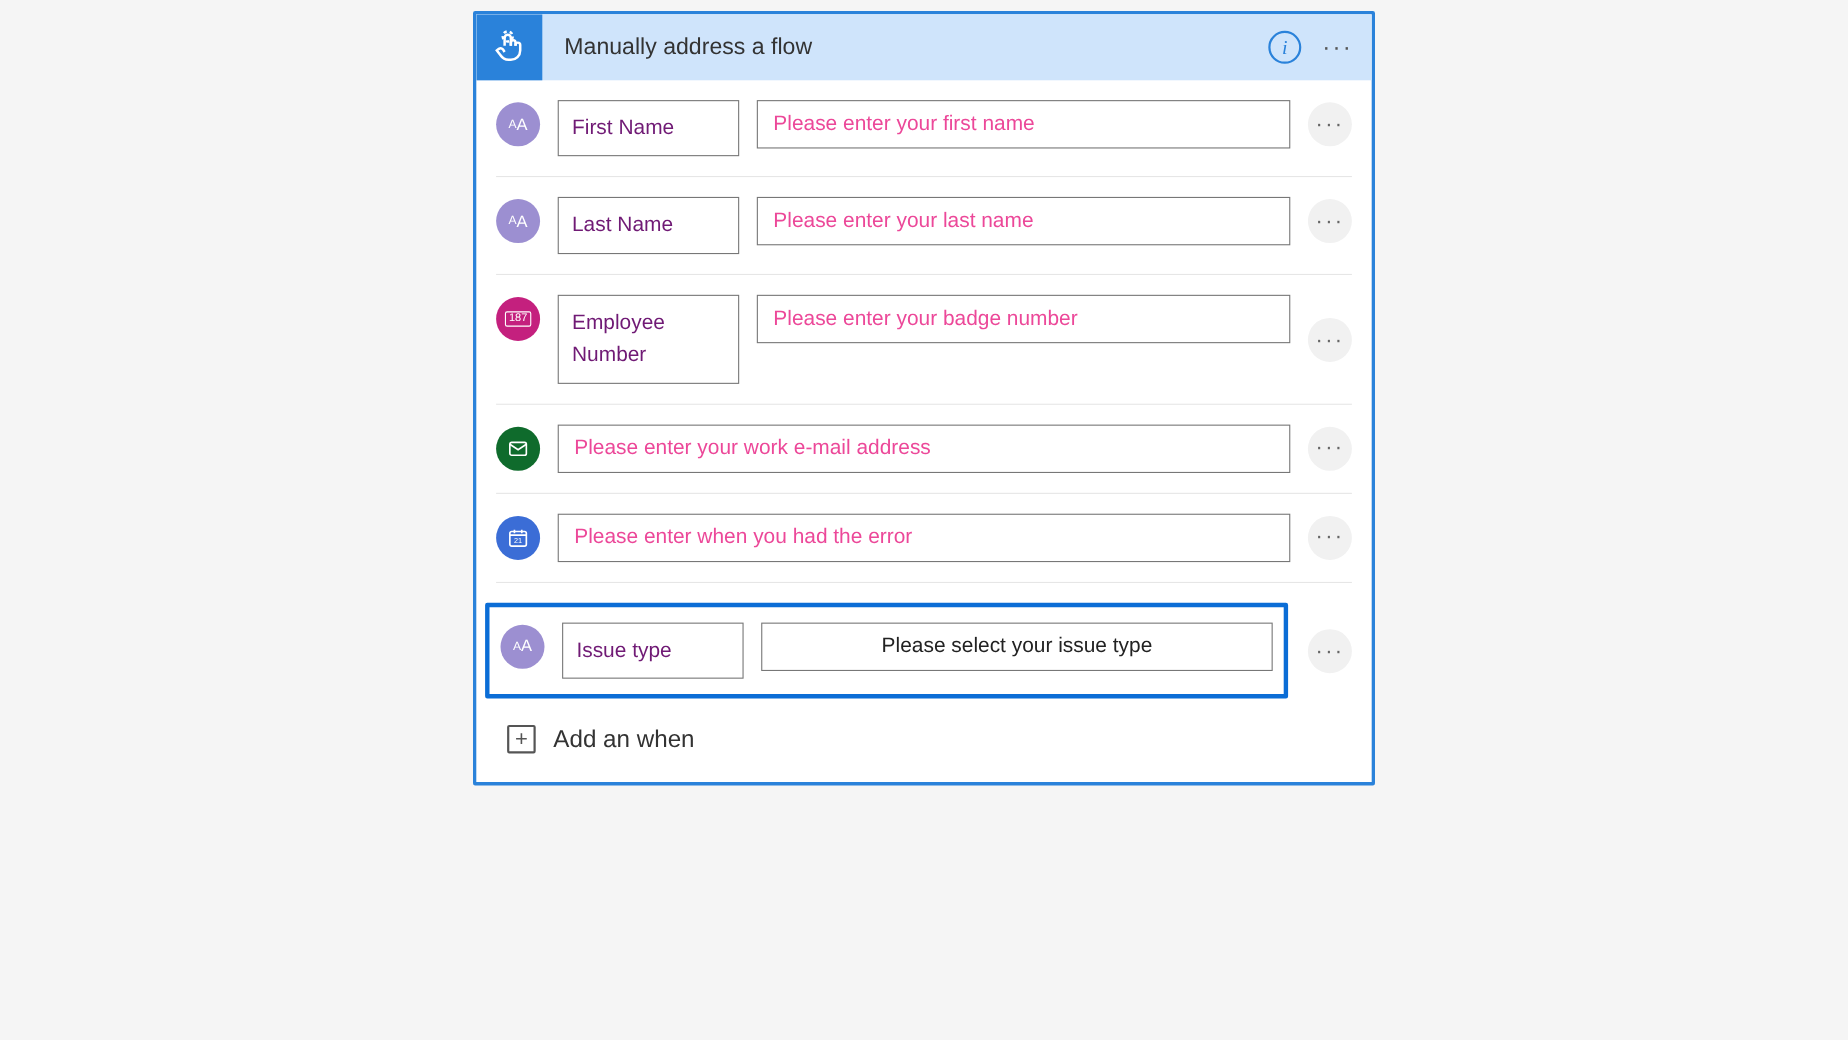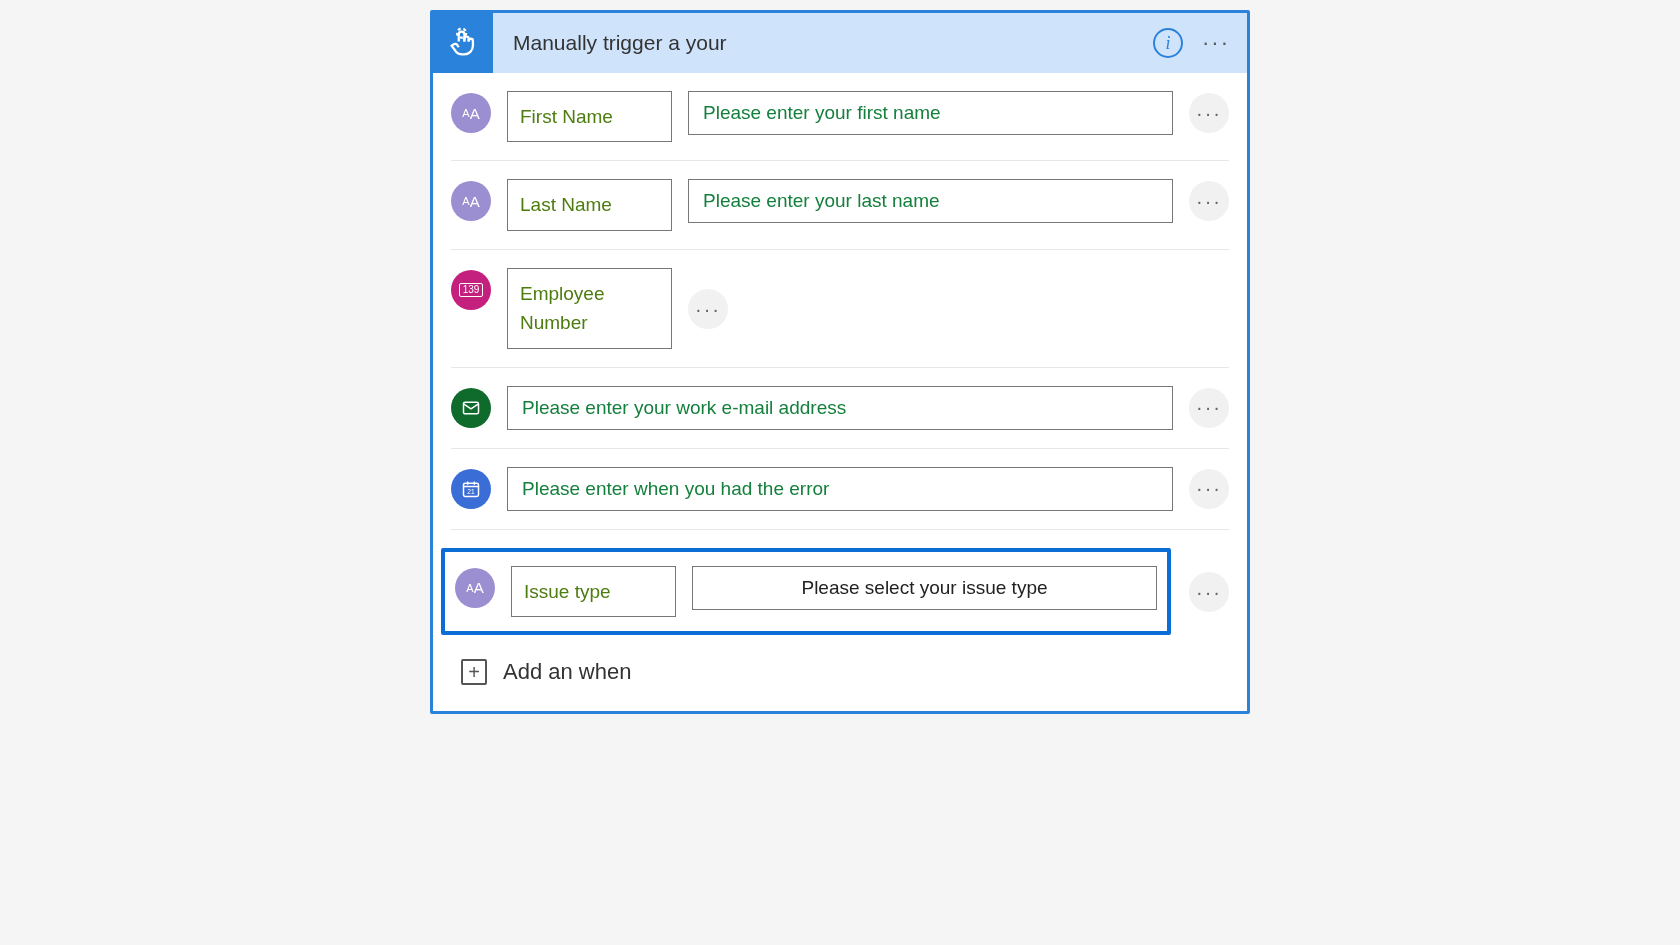--- a/index.html
+++ b/index.html
@@ -105,31 +105,31 @@
     }
     .ic-text { background: #9c8fd1; }
     .ic-number { background: #c4207e; font-size: 14px; }
     .ic-email { background: #0f6b2c; }
     .ic-date { background: #3b6dd6; }
     .name-input {
       width: 165px;
       border: 1px solid #777;
       font-size: 19px;
       padding: 10px 12px;
-      color: #4d7c0f;
+      color: #701a75;
       font-family: inherit;
       background: #fff;
       line-height: 1.55;
     }
     .placeholder-input {
       flex: 1;
       border: 1px solid #777;
       font-size: 19px;
       padding: 10px 14px;
-      color: #15803d;
+      color: #ec4899;
       font-family: inherit;
       background: #fff;
     }
     .row-menu {
       width: 40px;
       height: 40px;
       border-radius: 50%;
       background: #f1f1f1;
       display: flex;
       align-items: center;
@@ -191,21 +191,21 @@
 
   <div class="header">
     <div class="header-icon-box">
       <svg class="hand-svg" viewBox="0 0 24 24" fill="none" stroke="#fff" stroke-width="1.6">
         <path d="M9 11V6a2 2 0 1 1 4 0v5"></path>
         <path d="M13 11V9a1.5 1.5 0 1 1 3 0v2"></path>
         <path d="M16 11v-.5a1.5 1.5 0 1 1 3 0V14a6 6 0 0 1-6 6h-1.5a6 6 0 0 1-5-2.7L4 14l1.3-1a2 2 0 0 1 2.6.3L9 15"></path>
         <circle cx="11" cy="5" r="3.2" stroke-dasharray="2 2"></circle>
       </svg>
     </div>
-    <div class="header-title">Manually trigger a your</div>
+    <div class="header-title">Manually address a flow</div>
     <div class="info-btn">i</div>
     <div class="dots-btn">···</div>
   </div>
 
   <div class="body">
 
     <div class="row-wrapper">
       <div class="row">
         <div class="type-icon ic-text">
             <span style="font-size:11px">A</span>
@@ -225,23 +225,24 @@
           </div>
         <input class="name-input" value="Last Name" style="">
         <input class="placeholder-input" value="Please enter your last name" style="">
         <div class="row-menu">···</div>
       </div>
     </div>
 
     <div class="row-wrapper">
       <div class="row">
         <div class="type-icon ic-number">
-            <span class="numbox">139</span>
+            <span class="numbox">187</span>
           </div>
         <textarea rows="2" class="name-input" style="">Employee Number</textarea>
+        <input class="placeholder-input" value="Please enter your badge number" style="">
         <div class="row-menu" style="align-self:center">···</div>
       </div>
     </div>
 
     <div class="row-wrapper">
       <div class="row">
         <div class="type-icon ic-email">
           <svg viewBox="0 0 24 24" fill="none" stroke="#fff" stroke-width="1.8">
               <rect x="3" y="5" width="18" height="14" rx="2"></rect>
               <path d="M3 7l9 6 9-6"></path>

